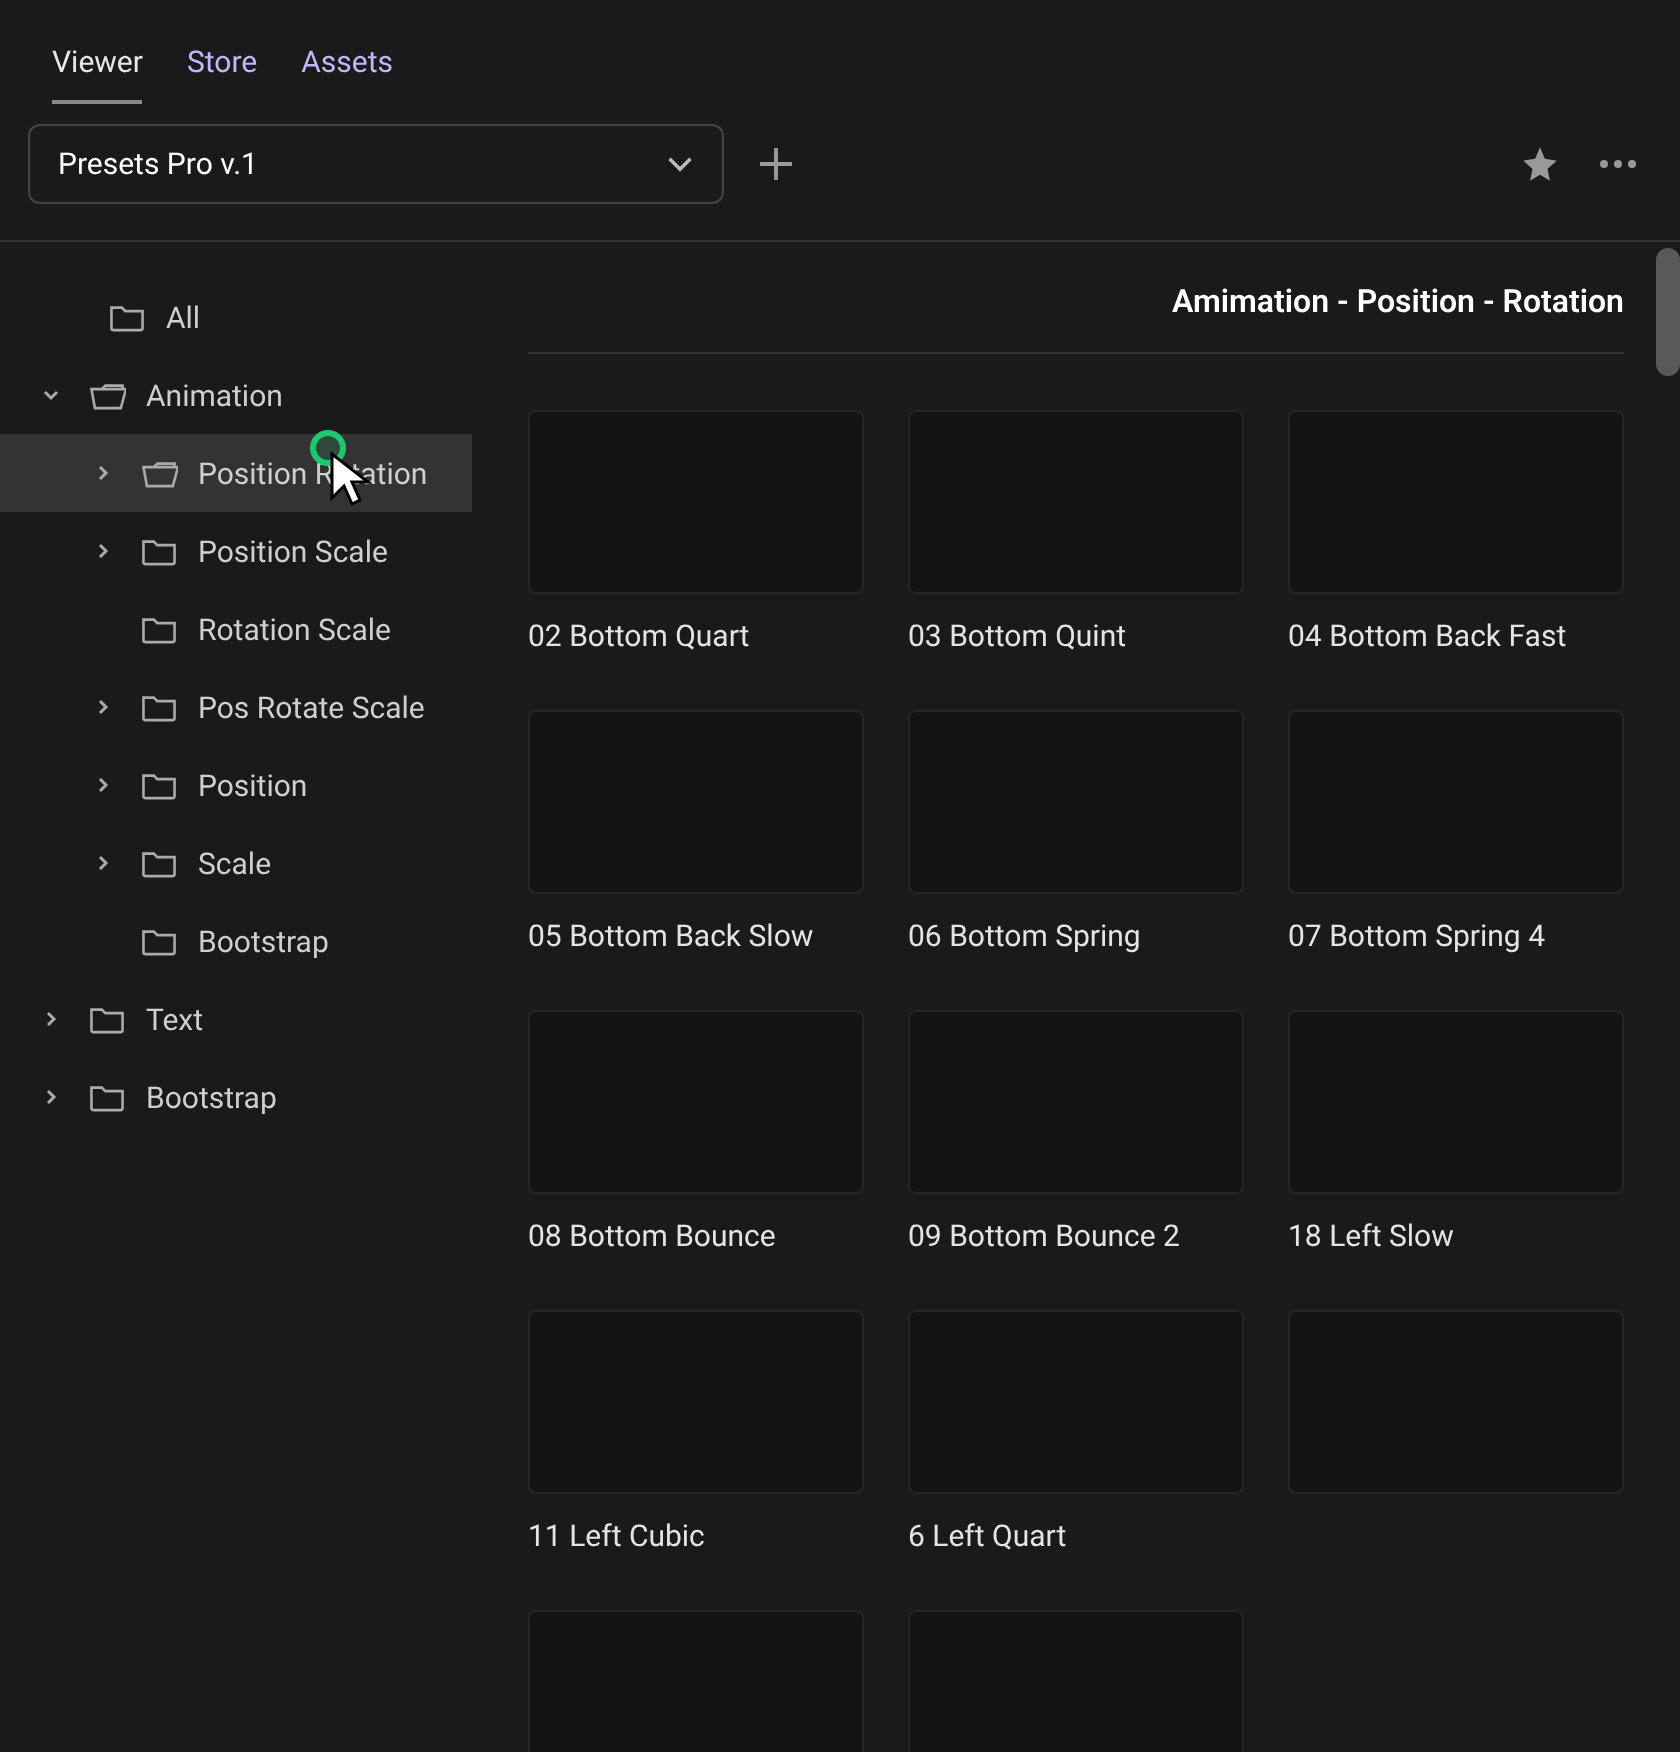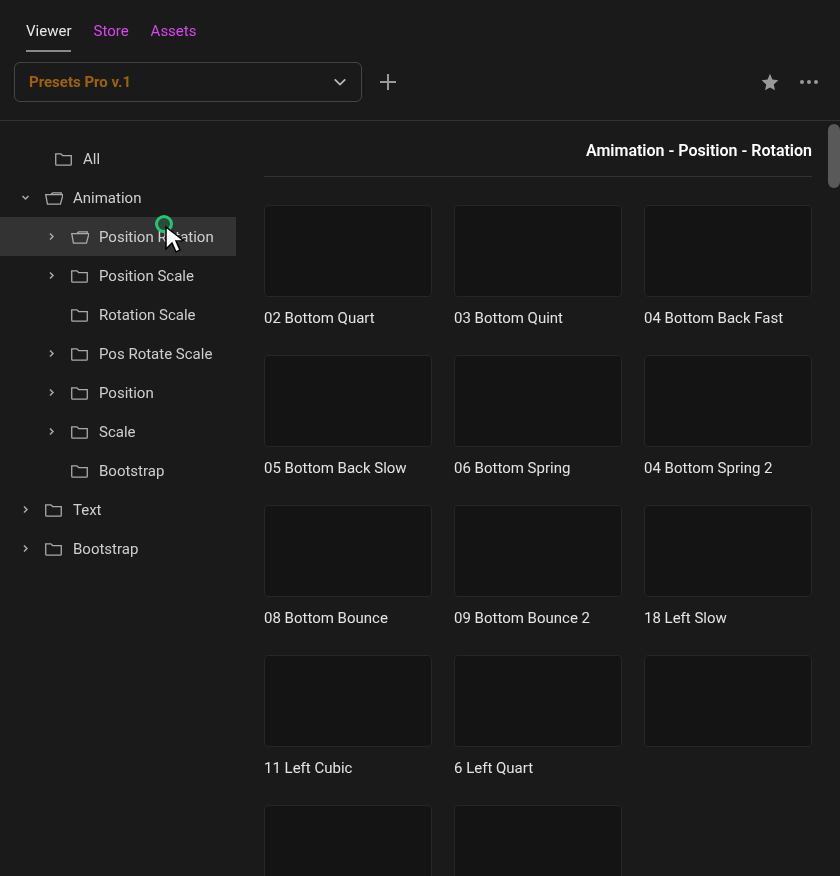--- a/index.html
+++ b/index.html
@@ -16,21 +16,21 @@
       overflow: hidden;
       position: relative;
     }
     .tabs {
       display: flex;
       gap: 22px;
       padding: 22px 26px 0 26px;
     }
     .tab {
       font-size: 15px;
-      color: #d946ef;
+      color: #c4b5fd;
       padding-bottom: 10px;
       cursor: pointer;
     }
     .tab.active {
       color: #e8e8e8;
       border-bottom: 2px solid #888;
       text-align: right;
     }
     .toolbar {
       display: flex;
@@ -44,22 +44,22 @@
       justify-content: space-between;
       width: 348px;
       height: 40px;
       border: 1px solid #444;
       border-radius: 6px;
       padding: 0 14px;
       cursor: pointer;
     }
     .dropdown-label {
       font-size: 15px;
-      font-weight: 700;
-      color: #a16207;
+      font-weight: 400;
+      color: #ffffff;
     }
     .chevron-down {
       width: 14px;
       height: 14px;
       stroke: #bbb;
       stroke-width: 2;
       fill: none;
     }
     .plus-btn {
       width: 20px;
@@ -388,21 +388,21 @@
       <div class="card">
           <div class="thumb"></div>
           <div class="card-title">05 Bottom Back Slow</div>
         </div>
       <div class="card">
           <div class="thumb"></div>
           <div class="card-title">06 Bottom Spring</div>
         </div>
       <div class="card">
           <div class="thumb"></div>
-          <div class="card-title">04 Bottom Spring 2</div>
+          <div class="card-title">07 Bottom Spring 4</div>
         </div>
       <div class="card">
           <div class="thumb"></div>
           <div class="card-title">08 Bottom Bounce</div>
         </div>
       <div class="card">
           <div class="thumb"></div>
           <div class="card-title">09 Bottom Bounce 2</div>
         </div>
       <div class="card">

